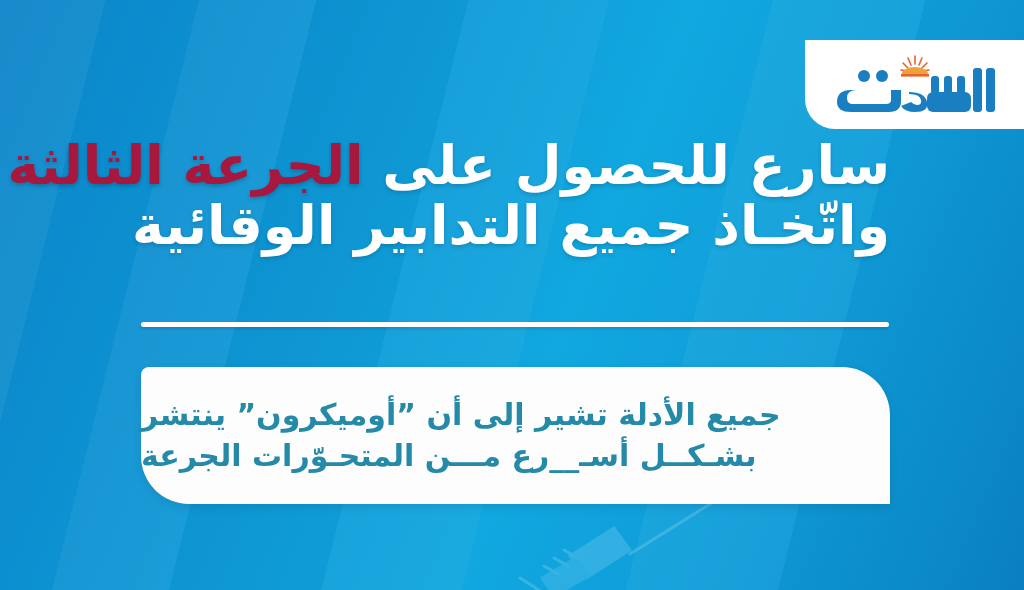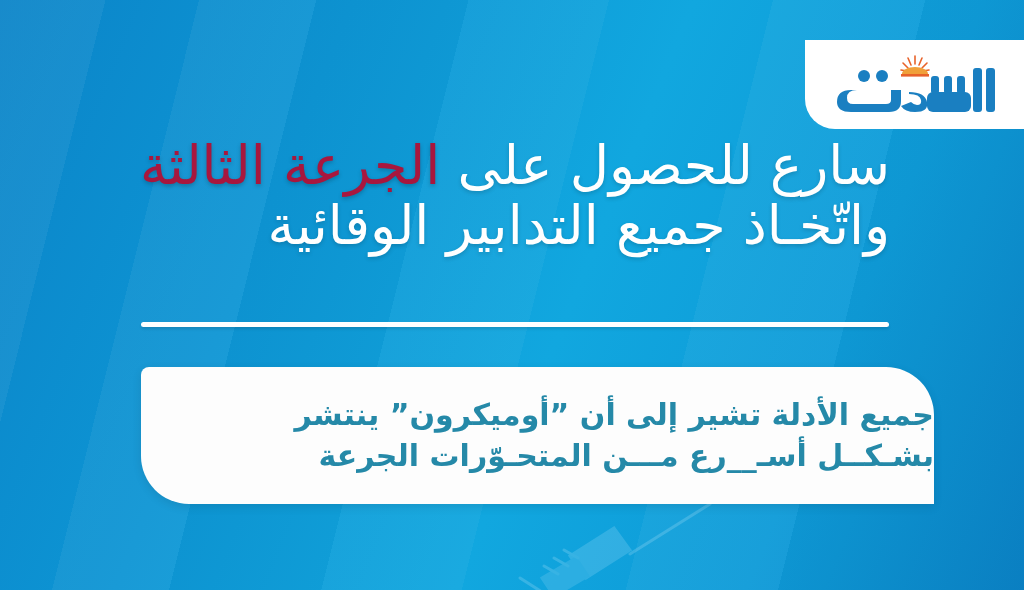--- a/index.html
+++ b/index.html
@@ -36,21 +36,21 @@
     background:#ffffff;
     border-radius:0 0 0 30px;
     display:flex;align-items:center;justify-content:center;
   }
   #logo-mark{width:168px;height:66px;display:block;}
 
   
   #headline{
     position:absolute;right:134px;top:138px;width:770px;
     text-align:right;direction:rtl;
-    font-weight:400;line-height:1.02;
+    font-weight:700;line-height:1.02;
     letter-spacing:-.5px;
     text-shadow:0 2px 4px rgba(0,0,0,.16);
   }
   .hl-line{font-size:54px;white-space:nowrap;}
   #hl-line1{color:#ffffff;}
   #hl-line2{color:#ffffff;margin-top:5px;}
   .hl-accent{color:#A8173E;text-shadow:0 2px 4px rgba(0,0,0,.22);}
 
   
   #divider{
@@ -59,23 +59,22 @@
     box-shadow:0 2px 3px rgba(0,0,0,.12);
   }
 
   
   #body-card{
     position:absolute;left:141px;top:367px;width:749px;height:137px;
     background:#fdfdfd;
     border-radius:8px 48px 0 48px;
     box-shadow:0 3px 10px rgba(0,0,0,.10);
     display:flex;flex-direction:column;
-    align-items:flex-start;justify-content:center;
+    align-items:flex-end;justify-content:center;
     direction:rtl;
-    padding-left:44px;
   }
   .body-line{
     color:#2589A8;font-size:30px;font-weight:600;line-height:1.35;
     text-align:center;white-space:nowrap;letter-spacing:0px;
   }
 </style>
 </head>
 <body>
 
 <div id="poster">

